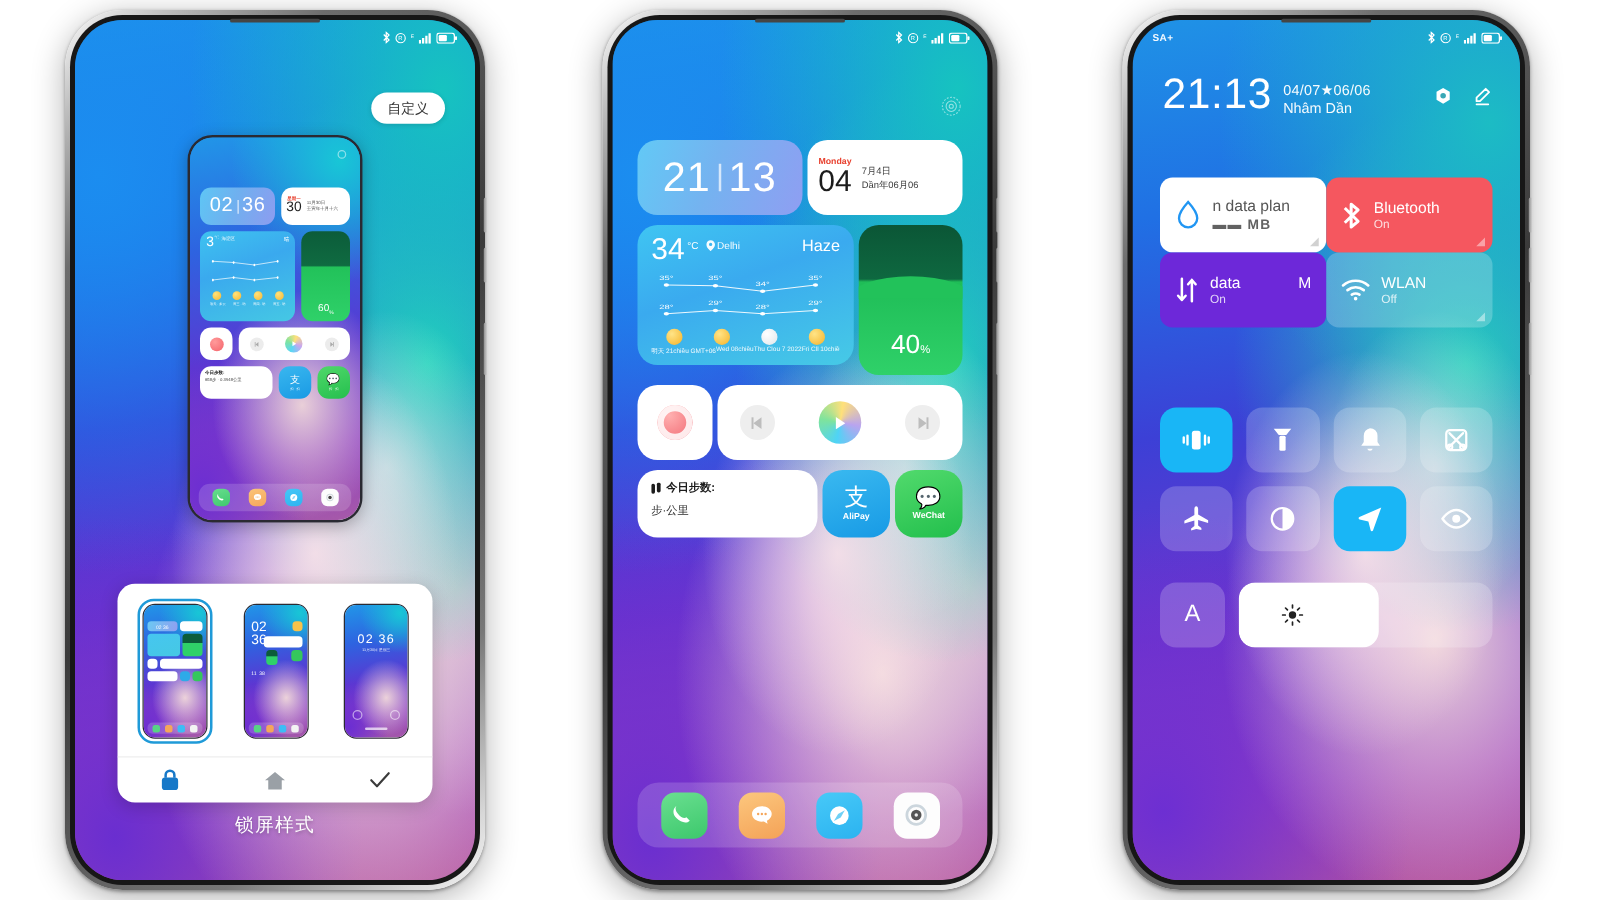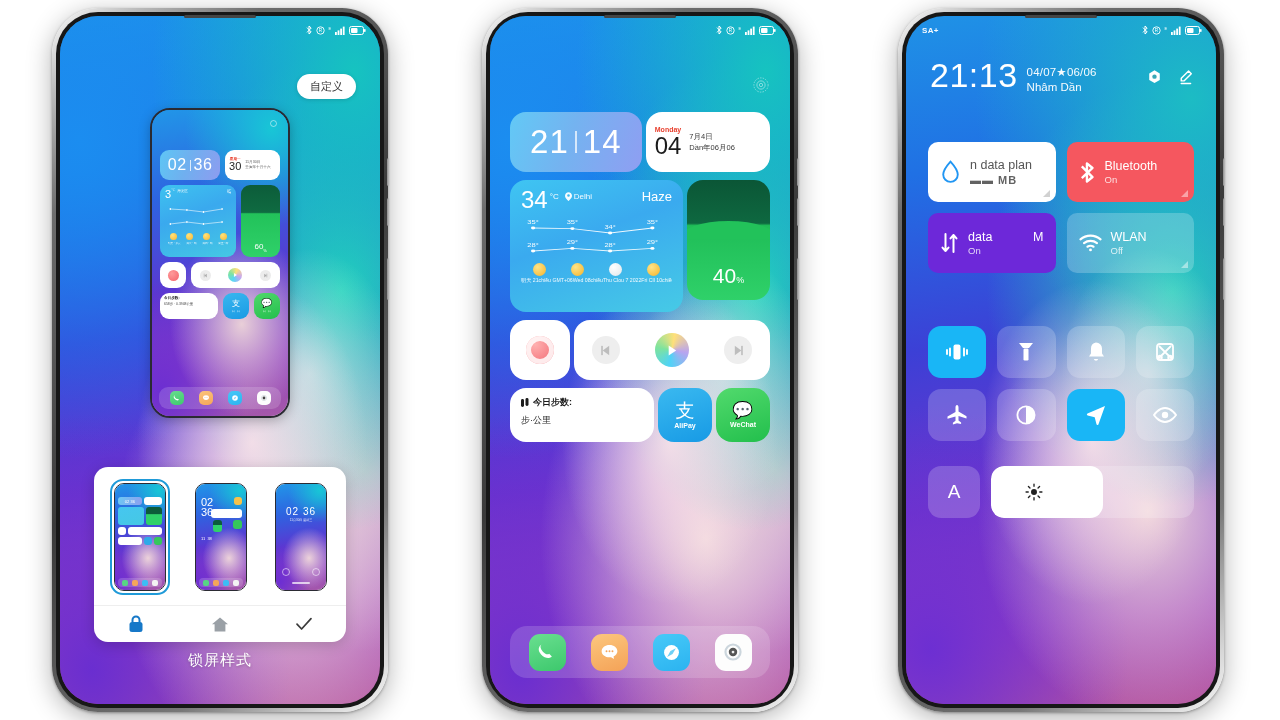--- a/index.html
+++ b/index.html
@@ -227,21 +227,21 @@
     color:#fff; font-size:33px; font-weight:300; letter-spacing:1px; }
   .c-clock i { width:2px; height:22px; background:rgba(255,255,255,.7); display:inline-block; font-style:normal;}
 
   .c-cal { flex:1.05; height:60px; background:#fff; display:flex; align-items:center;
     padding:0 9px; gap:8px; }
   .c-cal-l { display:flex; flex-direction:column; align-items:center; }
   .c-cal-w { font-size:7px; color:#e8412f; font-weight:700; }
   .c-cal-d { font-size:24px; color:#1c1c1c; font-weight:400; line-height:1.05; }
   .c-cal-r { font-size:7.5px; color:#3a3a3a; line-height:1.5; }
 
-  .c-weather { flex:1.82; height:132px;
+  .c-weather { flex:1.82; height:112px;
     background: linear-gradient(160deg,#3fc5f2 0%,#3aaaef 42%,#46cae6 100%);
     padding:9px 11px 6px; color:#fff; }
   .cw-top { display:flex; align-items:flex-start; justify-content:space-between; }
   .cw-temp { font-size:24px; font-weight:300; line-height:.95; }
   .cw-loc { font-size:8px; opacity:.95; display:flex; align-items:flex-end; gap:2px; margin-top:3px;}
   .cw-cond { font-size:13px; font-weight:400; }
   .cw-chart { position:relative; height:48px; margin-top:2px; }
   .cw-chart svg { position:absolute; inset:0; width:100%; height:100%; }
   .cw-icons { display:flex; justify-content:space-around; align-items:center; height:15px; }
   .cw-ic { width:13px; height:13px; border-radius:50%;
@@ -303,21 +303,21 @@
   .p3-clockrow { position:absolute; top:42px; left:24px; right:22px; z-index:12;
     display:flex; align-items:flex-start; }
   .p3-time { color:#fff; font-size:34px; font-weight:300; line-height:1; letter-spacing:.5px;}
   .p3-dates { color:#fff; margin-left:9px; margin-top:7px; }
   .p3-d1 { font-size:11.5px; opacity:.96; letter-spacing:.2px;}
   .p3-d2 { font-size:11.5px; opacity:.96; margin-top:2px;}
   .p3-acts { margin-left:auto; display:flex; gap:14px; margin-top:11px; }
   .p3-acts svg { display:block; cursor:pointer; }
 
   .p3-tiles { position:absolute; top:126px; left:22px; right:22px; z-index:12;
-    display:grid; grid-template-columns: 1fr 1fr; gap:11px; }
+    display:grid; grid-template-columns: 1fr 1fr; }
   .tile { height:60px; border-radius:10px; position:relative; padding:10px 12px;
     display:flex; align-items:center; gap:9px; cursor:pointer; overflow:hidden;}
   .tile .tl { display:flex; flex-direction:column; justify-content:center; min-width:0; }
   .tile .t-title { font-size:12.5px; line-height:1.15; white-space:nowrap; }
   .tile .t-sub { font-size:9.5px; opacity:.8; margin-top:1px; }
   .tile .corner { position:absolute; right:6px; bottom:5px; width:0; height:0;
     border-left:7px solid transparent; border-bottom:7px solid currentColor; opacity:.45;}
   .tile.data-plan { background:#fff; color:#2b2b2b; }
   .tile.data-plan .t-title { color:#555; }
   .tile.data-plan .t-sub { color:#3c3c3c; font-size:11px; font-weight:700; letter-spacing:1px;}
@@ -651,21 +651,21 @@
             <circle cx="12" cy="12" r="5.5" fill="none" stroke="#fff" stroke-width="1.1"></circle>
             <circle cx="12" cy="12" r="2.2" fill="none" stroke="#fff" stroke-width="1.1"></circle>
           </svg>
 
           <div class="p2-grid">
 
             <div class="p2-row">
               <div class="card c-clock">
                 <span>21</span>
                   <i></i>
-                  <span>14</span>
+                  <span>13</span>
               </div>
               <div class="card c-cal">
                 <div class="c-cal-l">
                   <div class="c-cal-w">Monday</div>
                   <div class="c-cal-d">04</div>
                 </div>
                 <div class="c-cal-r">
                   <div>7月4日</div>
                   <div>Dần年06月06</div>
                 </div>

